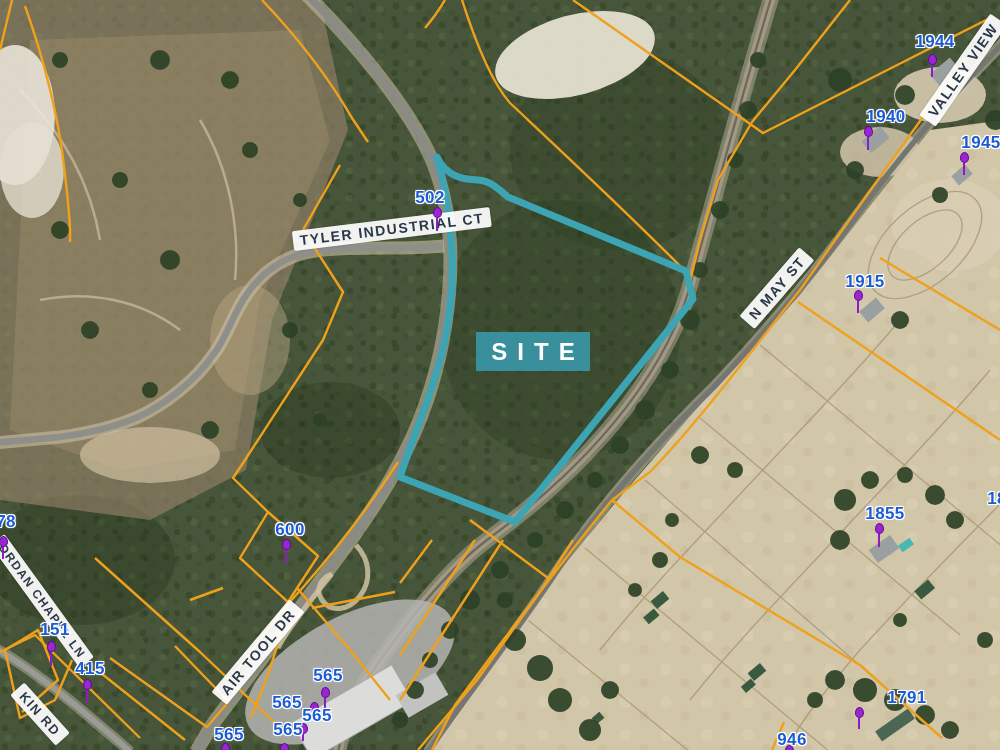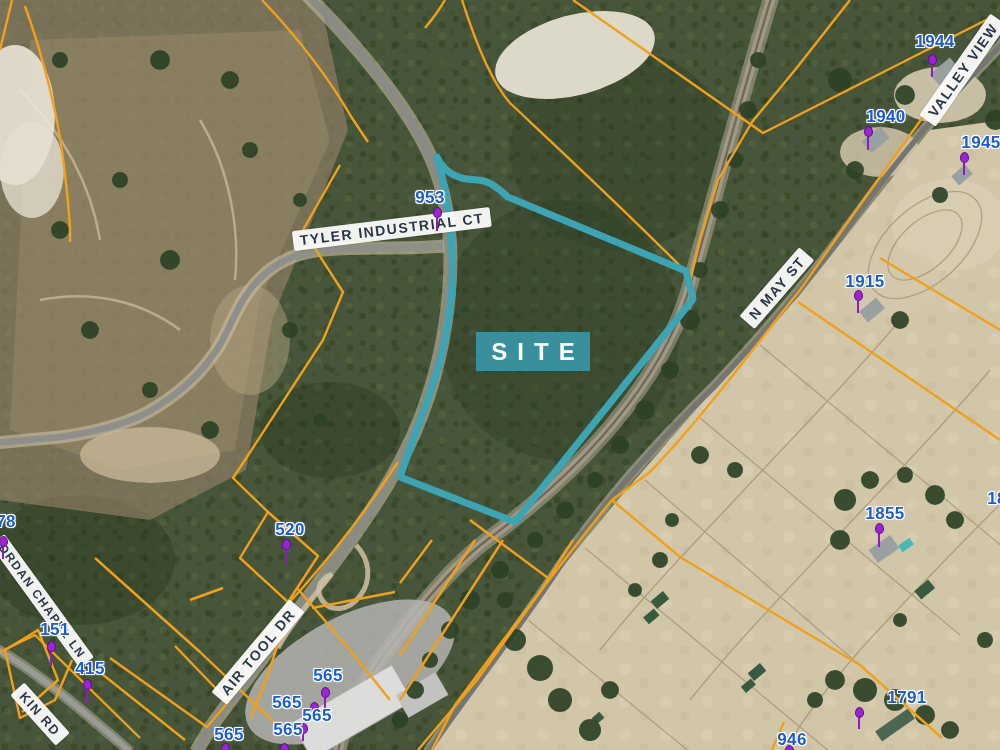--- a/index.html
+++ b/index.html
@@ -305,25 +305,25 @@
         <div class="balloon"></div>
         <div class="stem" style="height: 13px;"></div>
       </div>
       <div class="pin" style="left: 855px; top: 707px;">
         <div class="balloon"></div>
         <div class="stem" style="height: 11px;"></div>
       </div>
       <div class="pin" style="left: 785px; top: 745px;">
         <div class="balloon"></div>
       </div>
-      <div class="addr" style="left: 430px; top: 198px;">953</div>
+      <div class="addr" style="left: 430px; top: 198px;">502</div>
       <div class="addr" style="left: 6px; top: 522px;">78</div>
       <div class="addr" style="left: 55px; top: 630px;">151</div>
       <div class="addr" style="left: 90px; top: 669px;">415</div>
-      <div class="addr" style="left: 290px; top: 530px;">520</div>
+      <div class="addr" style="left: 290px; top: 530px;">600</div>
       <div class="addr" style="left: 328px; top: 676px;">565</div>
       <div class="addr" style="left: 287px; top: 703px;">565</div>
       <div class="addr" style="left: 317px; top: 716px;">565</div>
       <div class="addr" style="left: 288px; top: 730px;">565</div>
       <div class="addr" style="left: 229px; top: 735px;">565</div>
       <div class="addr" style="left: 935px; top: 42px;">1944</div>
       <div class="addr" style="left: 872px; top: 117px; margin-left: 14px;">1940</div>
       <div class="addr" style="left: 970px; top: 143px; margin-left: 11px;">1945</div>
       <div class="addr" style="left: 865px; top: 282px; text-align: right;">1915</div>
       <div class="addr" style="left: 885px; top: 514px;">1855</div>

